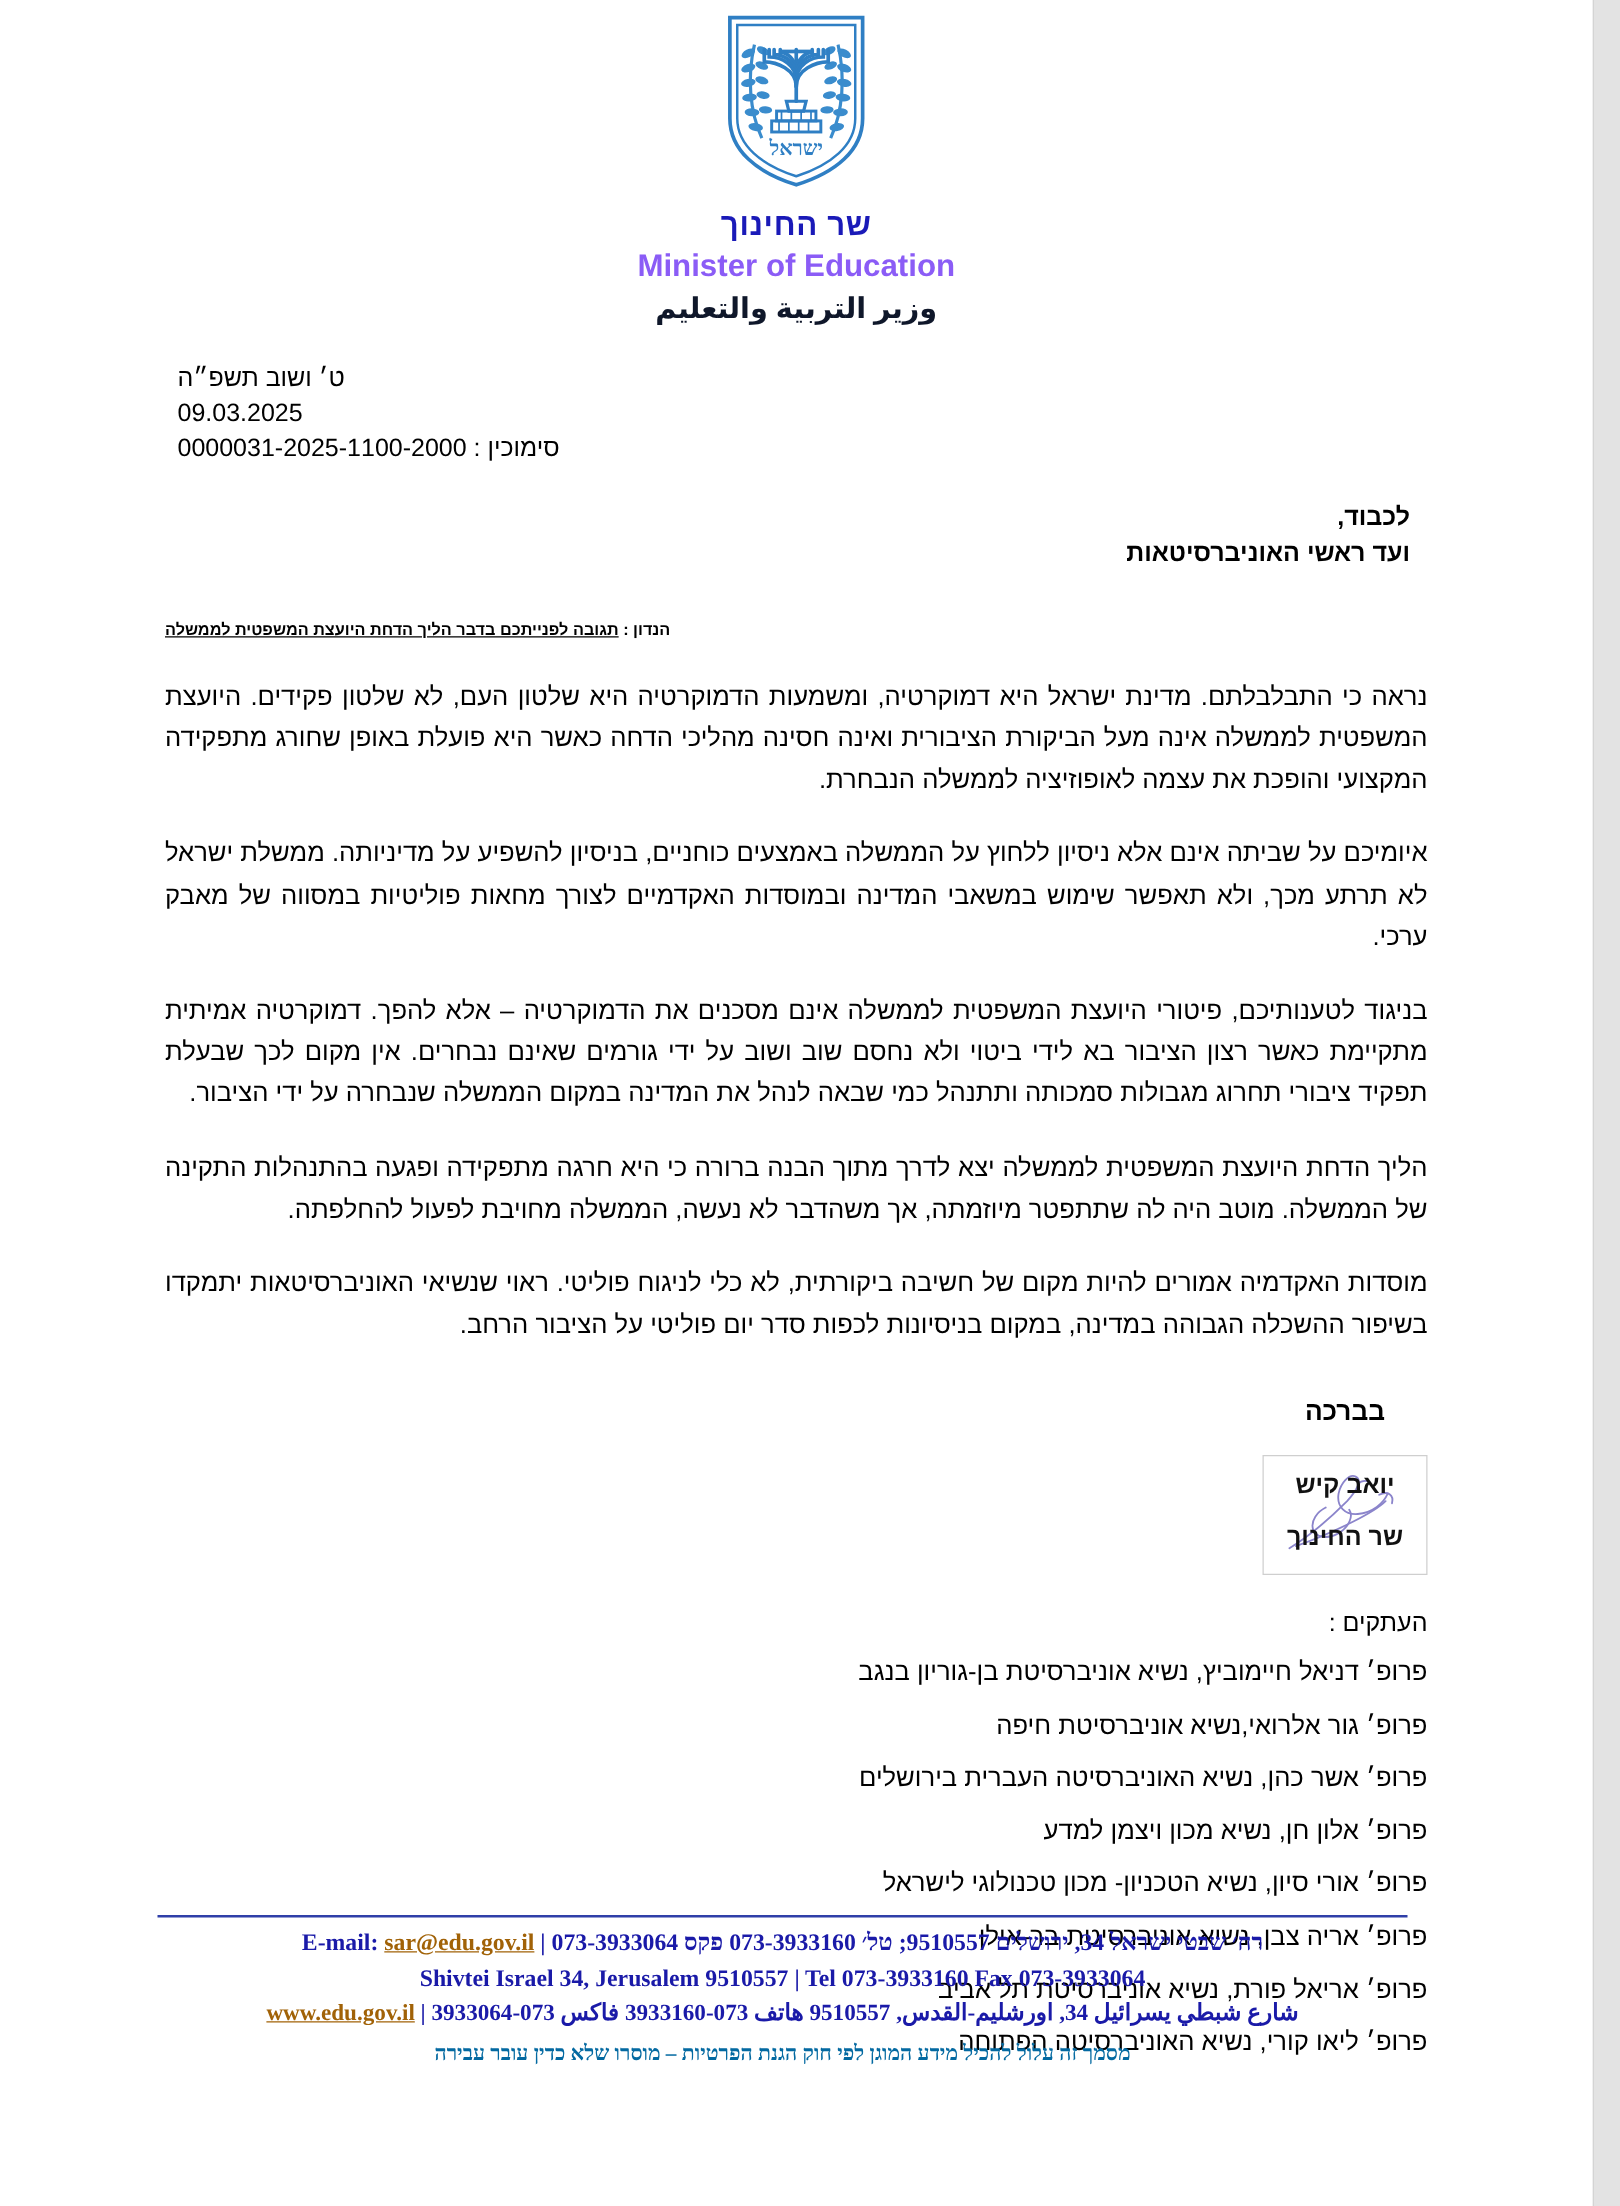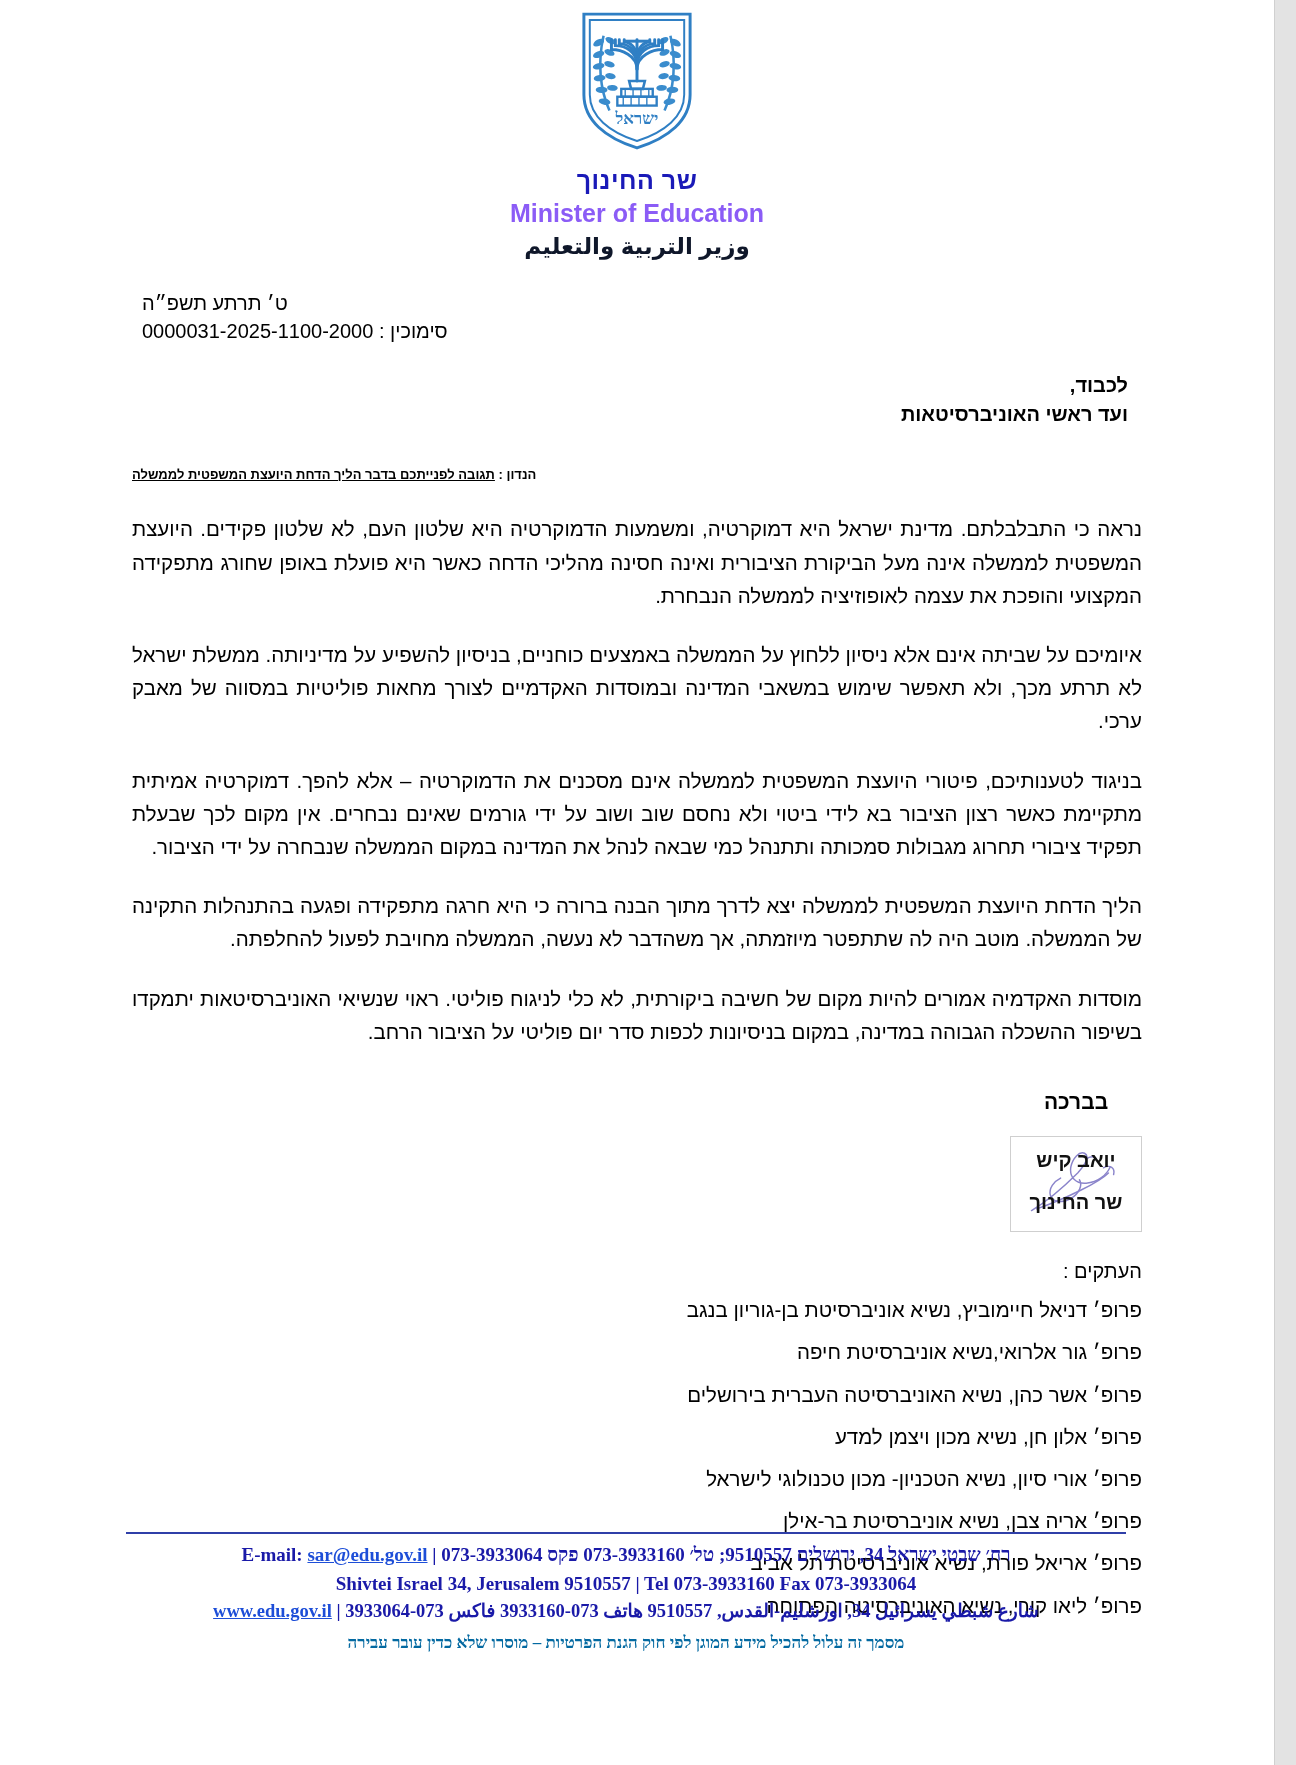--- a/index.html
+++ b/index.html
@@ -208,21 +208,21 @@
     font-family: "Liberation Serif", "DejaVu Serif", serif;
     font-weight: bold;
     font-size: 19px;
     line-height: 1.5;
     color: #1a1aa8;
   }
   .f-line.he { direction: rtl; }
   .f-line.en { direction: ltr; }
   .f-line.ar { direction: rtl; font-size: 18.5px; }
   .f-link {
-    color: #1d4ed8;
+    color: #a16207;
     text-decoration: underline;
   }
   .f-note {
     margin-top: 7px;
     font-family: "Liberation Serif", "DejaVu Serif", serif;
     font-weight: bold;
     font-size: 17px;
     color: #0369a1;
     direction: rtl;
   }
@@ -297,21 +297,22 @@
 
     <div class="letterhead">
       <div class="lh-he">שר החינוך</div>
       <div class="lh-en">Minister of Education</div>
       <div class="lh-ar">وزير التربية والتعليم</div>
     </div>
 
     <div class="content">
 
       <div class="datebox">
-        <div>ט׳ תרתע תשפ״ה</div>
+        <div>ט׳ ושוב תשפ״ה</div>
+        <div>09.03.2025</div>
         <div>סימוכין : 0000031-2025-1100-2000</div>
       </div>
 
       <div class="addressee">
         <div>לכבוד,</div>
         <div>ועד ראשי האוניברסיטאות</div>
       </div>
 
       <div class="subject"><span>הנדון : </span><span class="u">תגובה לפנייתכם בדבר הליך הדחת היועצת המשפטית לממשלה</span></div>
 

